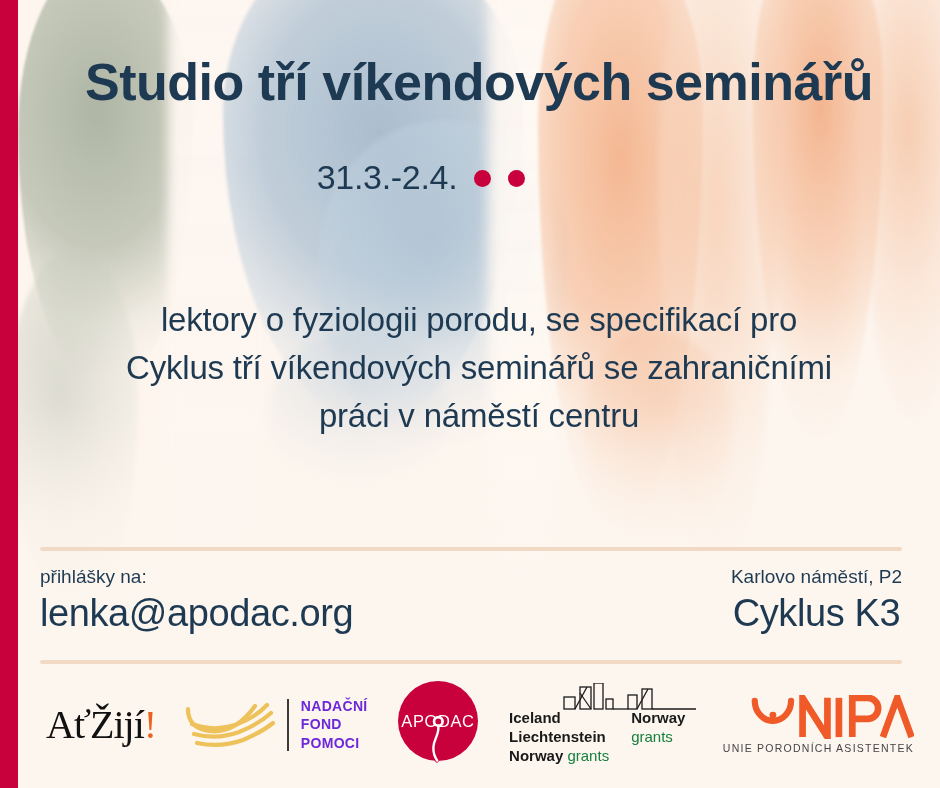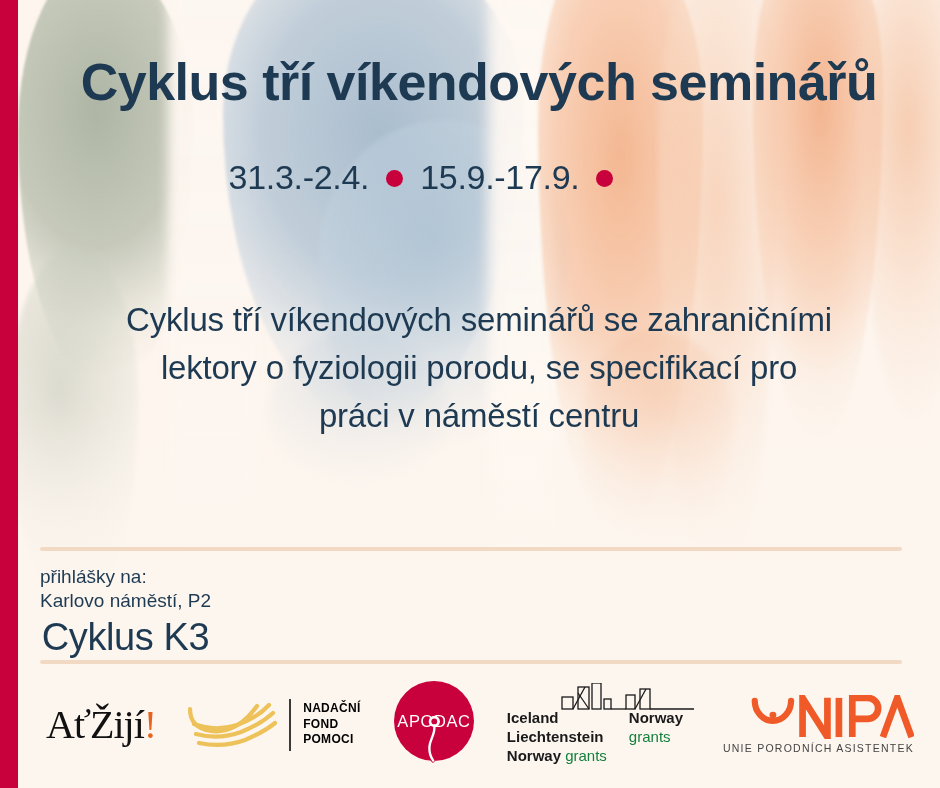--- a/index.html
+++ b/index.html
@@ -234,21 +234,20 @@
 
   
   .contact-band {
     position:absolute;
     left:40px; top:565px;
     width:862px;
     height:86px;
     display:flex;
     align-items:flex-start;
     justify-content:space-between;
-    flex-direction:column;
   }
   .contact-left  { text-align:left; }
   .contact-right { text-align:center; }
 
   .small-label {
     font-size:19px;
     color:#1e3a52;
     line-height:1.25;
     letter-spacing:0px;
   }
@@ -289,23 +288,23 @@
     align-items:center;
     gap:12px;
   }
   .nfp-arcs { width:92px; height:54px; flex:0 0 auto; }
   .nfp-divider {
     width:2px; height:52px;
     background:#3b3b3b;
     flex:0 0 auto;
   }
   .nfp-words {
-    font-size:12px;
+    font-size:14px;
     font-weight:700;
-    color:#000000;
+    color:#6d28d9;
     line-height:1.32;
     letter-spacing:0.3px;
     text-transform:uppercase;
   }
 
   
   .logo-apodac { width:88px; height:88px; flex:0 0 auto; }
 
   
   .logo-grants {
@@ -363,41 +362,41 @@
     <div class="wc-peach1"></div>
     <div class="wc-peach2"></div>
     <div class="wc-peach3"></div>
     <div class="wc-peach4"></div>
     <div class="wc-peach5"></div>
     <div class="wc-fade"></div>
   </div>
 
   <div class="content">
 
-    <div class="headline">Cyklus tří víkendových seminářů</div>
+    <div class="headline">Studio tří víkendových seminářů</div>
 
     <div class="dates">
       <span>31.3.-2.4.</span>
       <span class="dot"></span>
-      <span>15.9.-17.9.</span>
       <span class="dot"></span>
     </div>
 
     <div class="subtitle">
+      <div>lektory o fyziologii porodu, se specifikací pro</div>
       <div>Cyklus tří víkendových seminářů se zahraničními</div>
-      <div>lektory o fyziologii porodu, se specifikací pro</div>
       <div>práci v náměstí centru</div>
     </div>
 
     <div class="rule rule-top"></div>
     <div class="rule rule-bottom"></div>
 
     <div class="contact-band">
       <div class="contact-left">
         <div class="small-label">přihlášky na:</div>
+        <div class="big-value">lenka@apodac.org</div>
       </div>
       <div class="contact-right">
         <div class="small-label">Karlovo náměstí, P2</div>
         <div class="big-value">Cyklus K3</div>
       </div>
     </div>
 
     <div class="logo-strip">
 
       <div class="logo-atzji">

